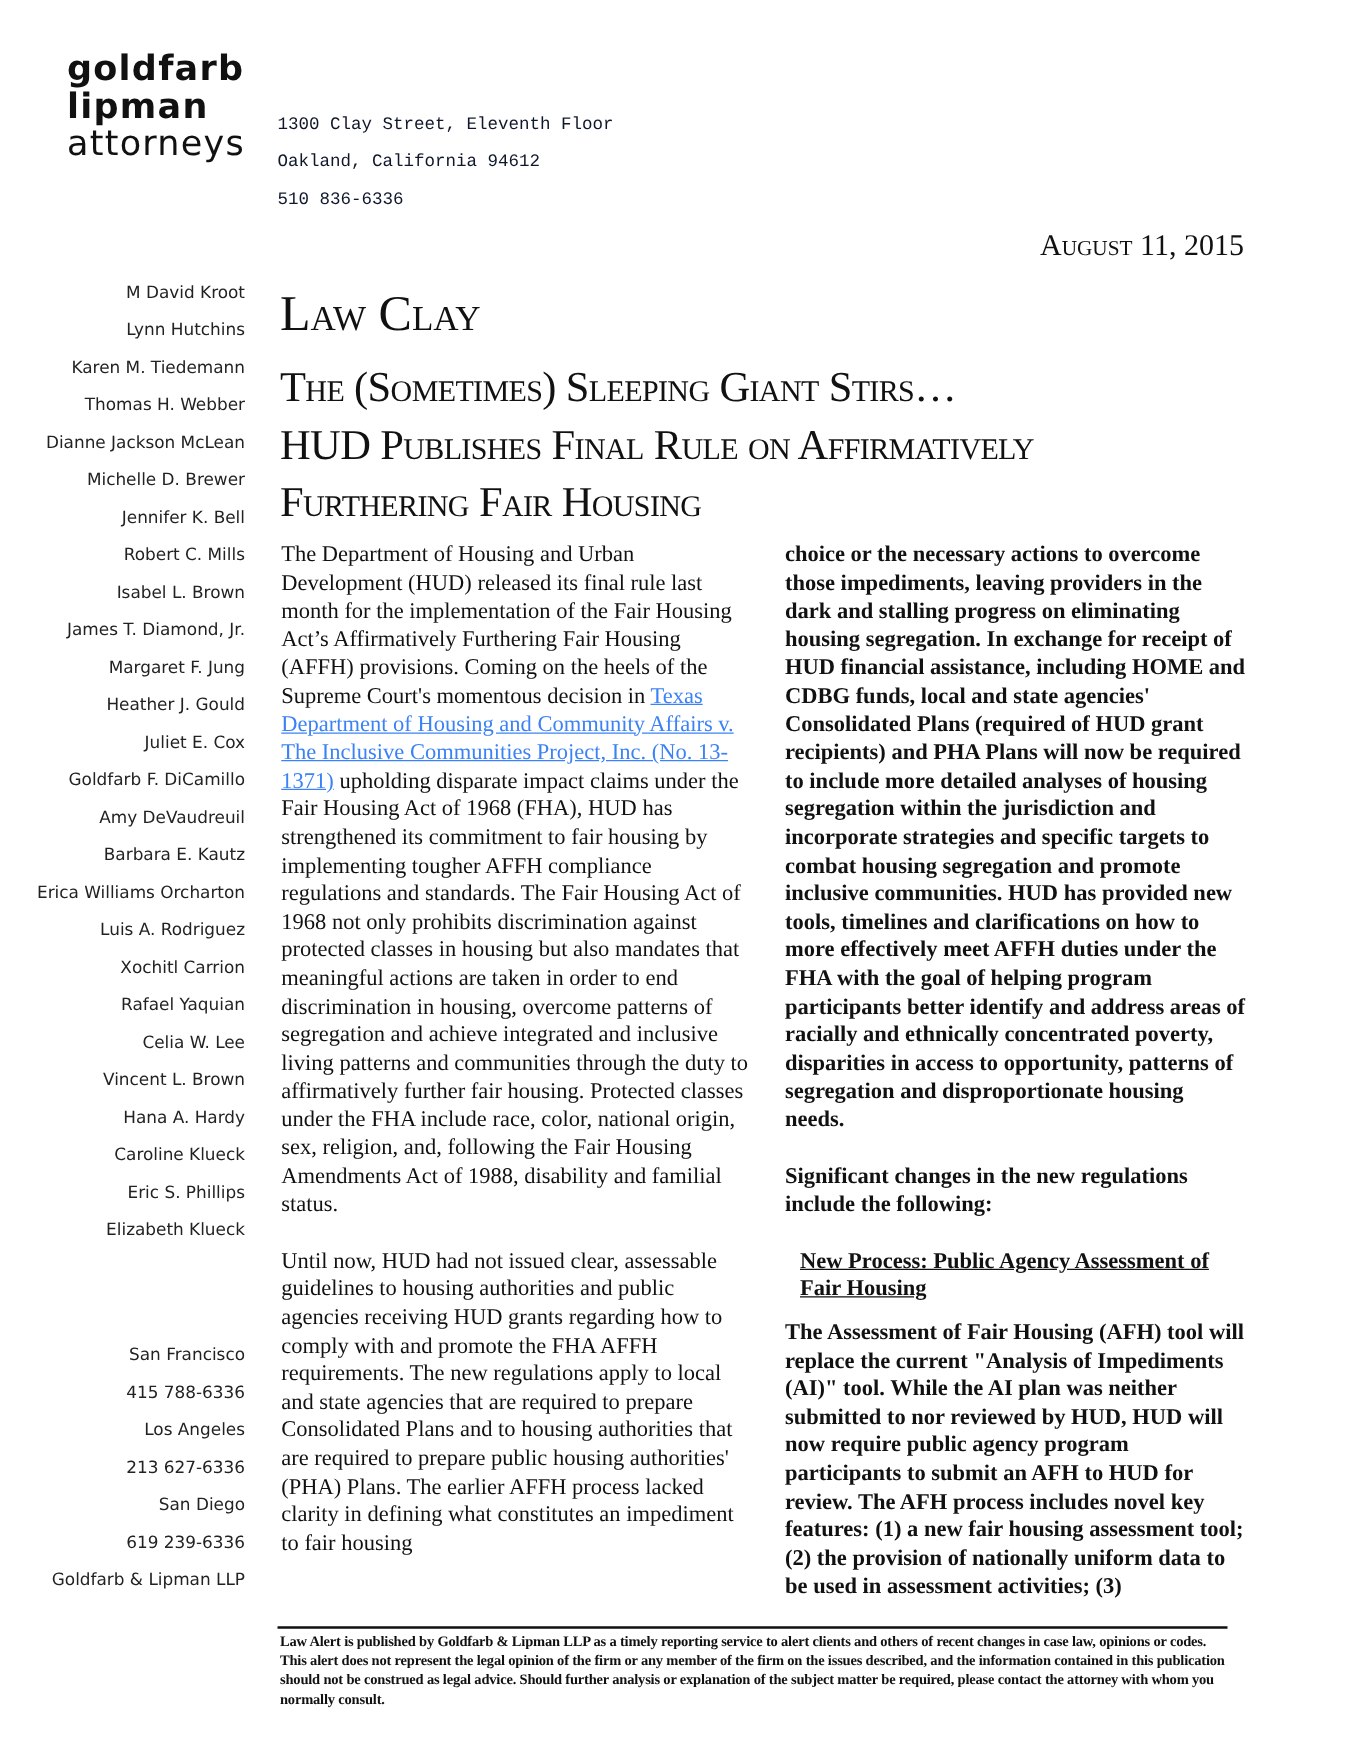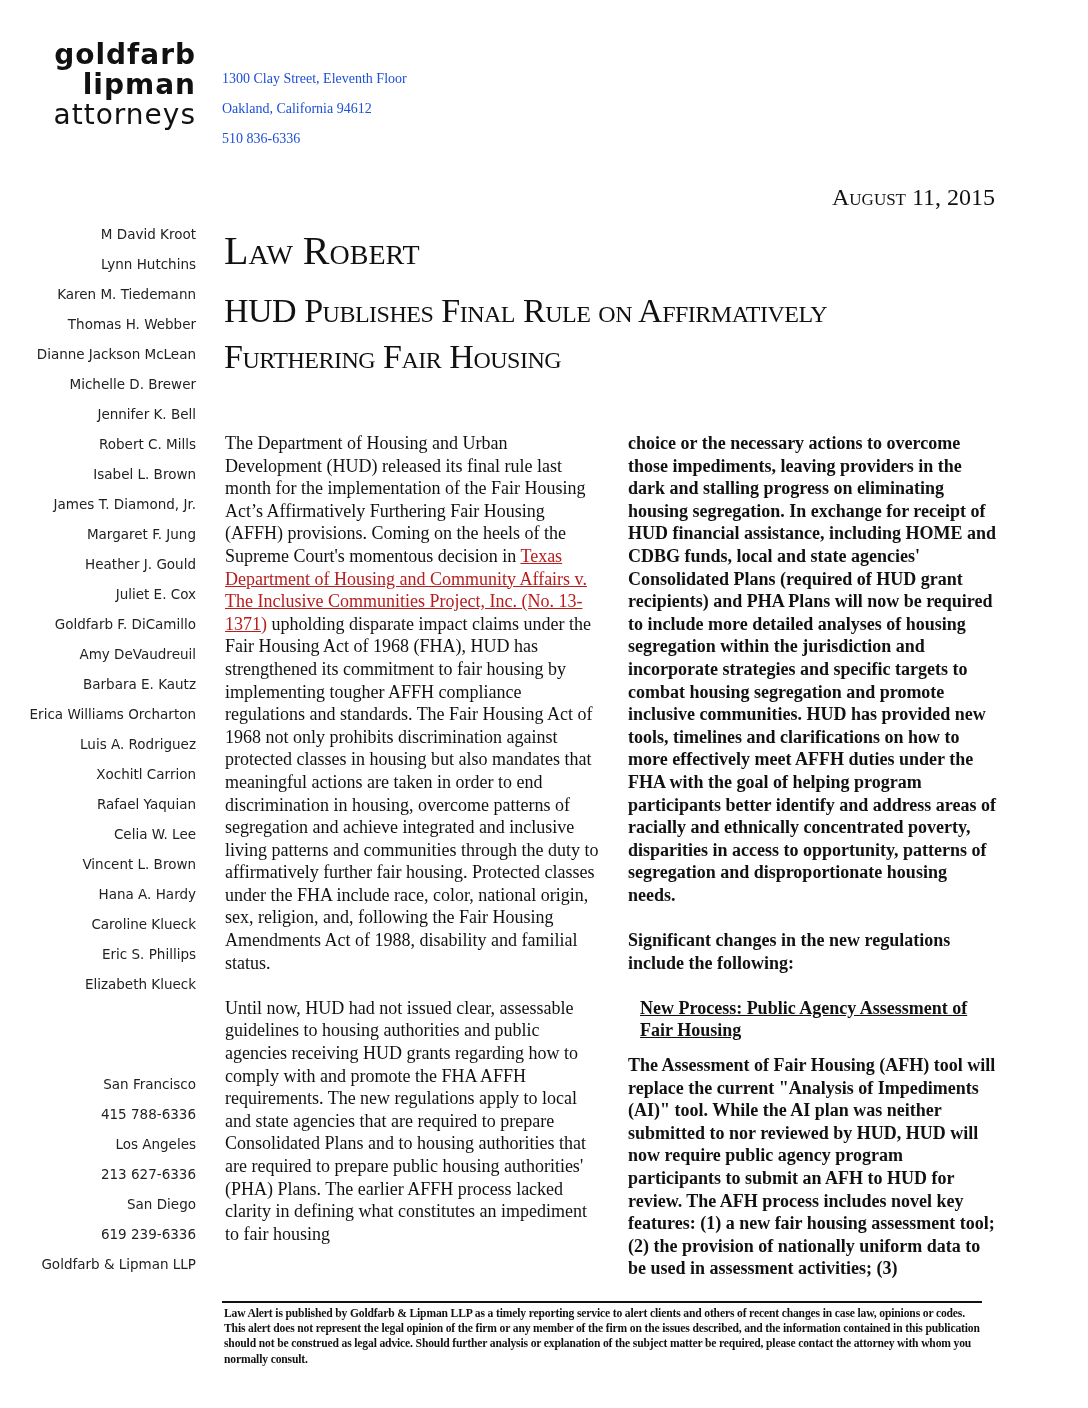--- a/index.html
+++ b/index.html
@@ -1,43 +1,43 @@
 <!DOCTYPE html>
 <html><head>
 <meta charset="utf-8">
 <style>
   html, body { margin: 0; padding: 0; background: #ffffff; }
   body { width: 1088px; height: 1408px; position: relative; overflow: hidden; color: #111; }
 
   
-  .logo { position: absolute; right: 892px; top: 40px; text-align: right; font-family: "DejaVu Sans", sans-serif; line-height: 30px; color: #111; }
+  .logo { position: absolute; right: 892px; top: 40px; font-family: "DejaVu Sans", sans-serif; line-height: 30px; color: #111; }
   .logo .l1, .logo .l2 { font-size: 28px; font-weight: bold; letter-spacing: 1px; }
   .logo .l3 { font-size: 28px; font-weight: normal; letter-spacing: 1px; }
 
-  .address { position: absolute; left: 222px; top: 64px; font-family: Liberation Serif, serif; font-size: 14px; color: #1d4ed8; line-height: 30px; }
+  .address { position: absolute; left: 222px; top: 85px; font-family: Liberation Mono, monospace; font-size: 14px; color: #0f172a; line-height: 30px; }
 
   .date { position: absolute; left: 832px; top: 184px; font-family: "Liberation Serif", serif; font-size: 24px; color: #111; font-variant: small-caps; }
 
   
   .sidebar { position: absolute; right: 892px; top: 222px; text-align: right; font-family: "DejaVu Sans", sans-serif; font-size: 13.5px; color: #222; margin-left: 26px; }
   .sidebar .name { height: 30px; line-height: 24px; white-space: nowrap; }
   .offices { position: absolute; right: 892px; top: 1072px; text-align: right; font-family: "DejaVu Sans", sans-serif; font-size: 13.5px; color: #222; }
   .offices .row { height: 30px; line-height: 24px; white-space: nowrap; }
 
   
   .law-alert { position: absolute; left: 224px; top: 228px; font-family: "Liberation Serif", serif; font-size: 40px; font-variant: small-caps; color: #111; line-height: 46px; }
   .headline { position: absolute; left: 224px; top: 288px; font-family: "Liberation Serif", serif; font-size: 34px; font-variant: small-caps; color: #111; line-height: 46px; letter-spacing: -0.5px; }
   .headline div { white-space: nowrap; }
 
   
   .col { position: absolute; top: 432px; font-family: "Liberation Serif", serif; font-size: 18px; line-height: 22.6px; color: #111; }
   .col-left { left: 225px; width: 375px; }
   .col-right { left: 628px; width: 370px; font-weight: bold; }
   .col p { margin: 0 0 22.6px 0; }
-  .col a { color: #b91c1c; text-decoration: underline; }
+  .col a { color: #3b82f6; text-decoration: underline; }
   .subhead { text-decoration: underline; font-weight: bold; margin: 12px; }
 
   
   .footer-rule { position: absolute; left: 222px; top: 1301px; width: 760px; height: 2px; background: #111; }
   .footer { position: absolute; left: 224px; top: 1306px; width: 760px; font-family: "Liberation Serif", serif; font-size: 11.6px; font-weight: bold; line-height: 15.2px; color: #111; letter-spacing: -0.15px; }
 </style>
 </head>
 <body>
 
 <div class="logo">
@@ -86,22 +86,23 @@
 <div class="offices">
   <div class="row">San Francisco</div>
   <div class="row">415 788-6336</div>
   <div class="row">Los Angeles</div>
   <div class="row">213 627-6336</div>
   <div class="row">San Diego</div>
   <div class="row">619 239-6336</div>
   <div class="row">Goldfarb &amp; Lipman LLP</div>
 </div>
 
-<div class="law-alert">Law Robert</div>
+<div class="law-alert">Law Clay</div>
 <div class="headline">
+  <div>The (Sometimes) Sleeping Giant Stirs…</div>
   <div>HUD Publishes Final Rule on Affirmatively</div>
   <div>Furthering Fair Housing</div>
 </div>
 
 <div class="col col-left">
   <p><span>The Department of Housing and Urban Development (HUD) released its final rule last month for the implementation of the Fair Housing Act’s Affirmatively Furthering Fair Housing (AFFH) provisions. Coming on the heels of the Supreme Court's momentous decision in </span><a href="#">Texas Department of Housing and Community Affairs v. The Inclusive Communities Project, Inc. (No. 13-1371)</a><span> upholding disparate impact claims under the Fair Housing Act of 1968 (FHA), HUD has strengthened its commitment to fair housing by implementing tougher AFFH compliance regulations and standards. The Fair Housing Act of 1968 not only prohibits discrimination against protected classes in housing but also mandates that meaningful actions are taken in order to end discrimination in housing, overcome patterns of segregation and achieve integrated and inclusive living patterns and communities through the duty to affirmatively further fair housing. Protected classes under the FHA include race, color, national origin, sex, religion, and, following the Fair Housing Amendments Act of 1988, disability and familial status.</span></p>
   <p>Until now, HUD had not issued clear, assessable guidelines to housing authorities and public agencies receiving HUD grants regarding how to comply with and promote the FHA AFFH requirements. The new regulations apply to local and state agencies that are required to prepare Consolidated Plans and to housing authorities that are required to prepare public housing authorities' (PHA) Plans. The earlier AFFH process lacked clarity in defining what constitutes an impediment to fair housing</p>
 </div>
 
 <div class="col col-right">

